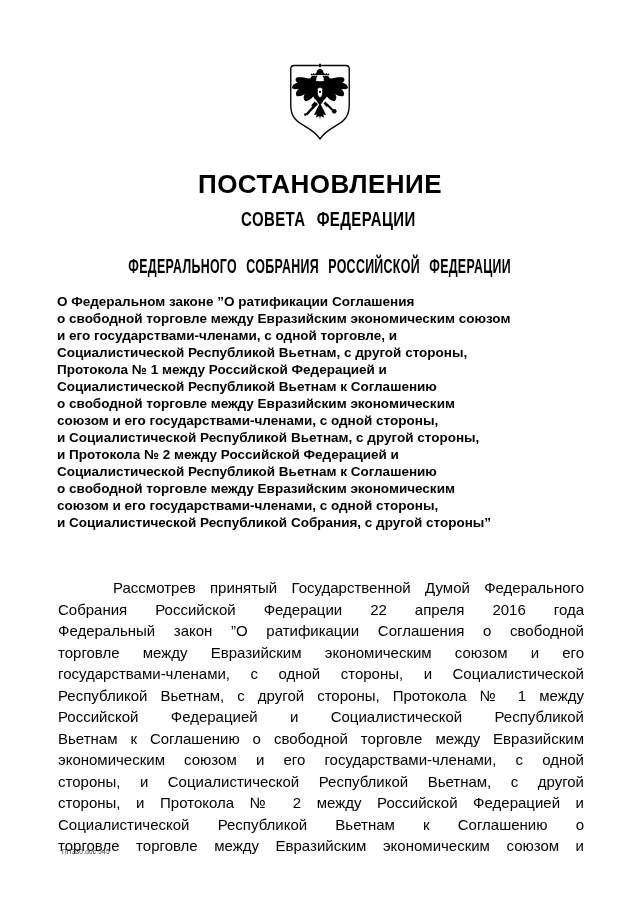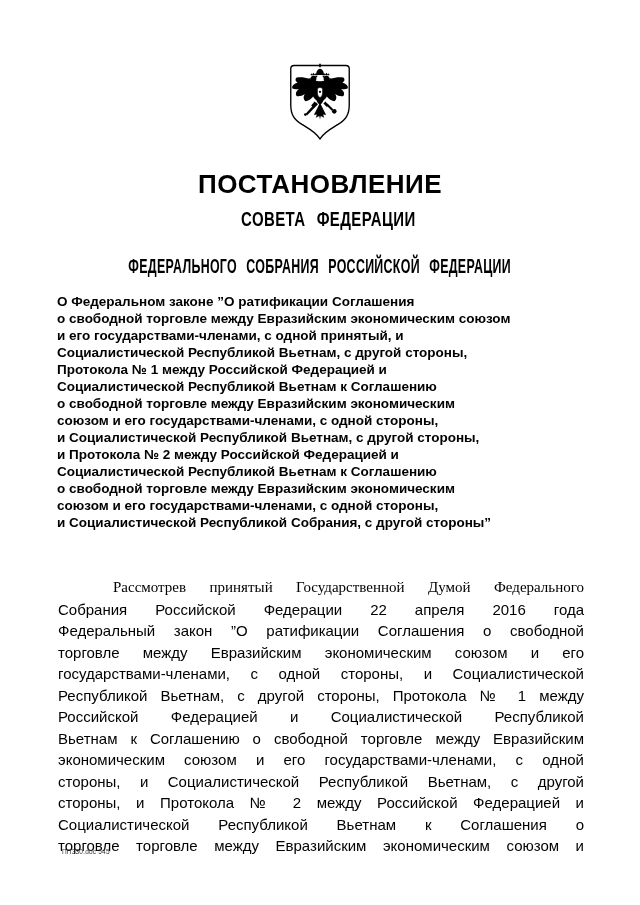--- a/index.html
+++ b/index.html
@@ -19,21 +19,21 @@
   .cond{display:inline-block;transform-origin:50% 50%;word-spacing:0.45em;letter-spacing:0.5px;}
   .org-1 .cond{transform:scale(0.75,1.05);}
   .org-2 .cond{transform:scale(0.62,1.05);}
   .law-title{
     position:absolute;top:293px;left:57px;width:526px;text-align:left;
     font-size:13.5px;font-weight:bold;
   }
   .t-line{line-height:17px;}
   .body-block{position:absolute;top:577px;left:58px;width:526px;font-size:15px;}
   .b-line{line-height:21.5px;text-align:justify;text-align-last:justify;}
-  .b-line.first{padding-left:55px;font-family:Liberation Serif, serif;}
+  .b-line.first{padding-left:55px;}
   .footer-note{
     position:absolute;left:62px;top:848px;font-size:6.5px;color:#333;
     letter-spacing:0.2px;
   }
 </style>
 </head>
 <body>
 
 <div class="page">
 
@@ -76,21 +76,21 @@
   <div class="org-line org-1">
     <span class="cond">СОВЕТА ФЕДЕРАЦИИ</span>
   </div>
   <div class="org-line org-2">
     <span class="cond">ФЕДЕРАЛЬНОГО СОБРАНИЯ РОССИЙСКОЙ ФЕДЕРАЦИИ</span>
   </div>
 
   <div class="law-title">
     <div class="t-line">О Федеральном законе ”О ратификации Соглашения</div>
     <div class="t-line">о свободной торговле между Евразийским экономическим союзом</div>
-    <div class="t-line">и его государствами-членами, с одной принятый, и</div>
+    <div class="t-line">и его государствами-членами, с одной торговле, и</div>
     <div class="t-line">Социалистической Республикой Вьетнам, с другой стороны,</div>
     <div class="t-line">Протокола № 1 между Российской Федерацией и</div>
     <div class="t-line">Социалистической Республикой Вьетнам к Соглашению</div>
     <div class="t-line">о свободной торговле между Евразийским экономическим</div>
     <div class="t-line">союзом и его государствами-членами, с одной стороны,</div>
     <div class="t-line">и Социалистической Республикой Вьетнам, с другой стороны,</div>
     <div class="t-line">и Протокола № 2 между Российской Федерацией и</div>
     <div class="t-line">Социалистической Республикой Вьетнам к Соглашению</div>
     <div class="t-line">о свободной торговле между Евразийским экономическим</div>
     <div class="t-line">союзом и его государствами-членами, с одной стороны,</div>
@@ -102,19 +102,19 @@
     <div class="b-line">Собрания Российской Федерации 22 апреля 2016 года</div>
     <div class="b-line">Федеральный закон ”О ратификации Соглашения о свободной</div>
     <div class="b-line">торговле между Евразийским экономическим союзом и его</div>
     <div class="b-line">государствами-членами, с одной стороны, и Социалистической</div>
     <div class="b-line">Республикой Вьетнам, с другой стороны, Протокола № 1 между</div>
     <div class="b-line">Российской Федерацией и Социалистической Республикой</div>
     <div class="b-line">Вьетнам к Соглашению о свободной торговле между Евразийским</div>
     <div class="b-line">экономическим союзом и его государствами-членами, с одной</div>
     <div class="b-line">стороны, и Социалистической Республикой Вьетнам, с другой</div>
     <div class="b-line">стороны, и Протокола № 2 между Российской Федерацией и</div>
-    <div class="b-line">Социалистической Республикой Вьетнам к Соглашения о</div>
+    <div class="b-line">Социалистической Республикой Вьетнам к Соглашению о</div>
     <div class="b-line">торговле торговле между Евразийским экономическим союзом и</div>
   </div>
 
   <div class="footer-note">ПП330.doc  545</div>
 
 </div>
 
 </body></html>

